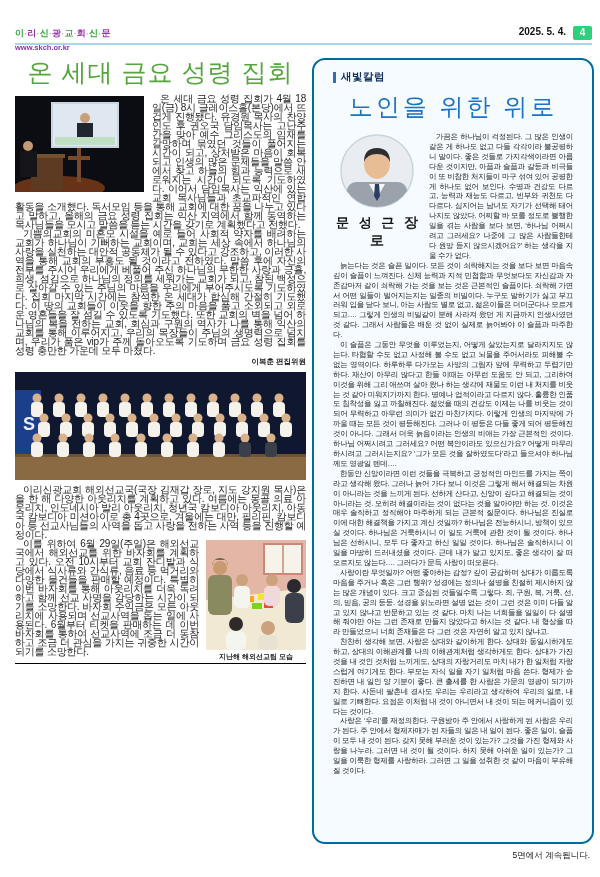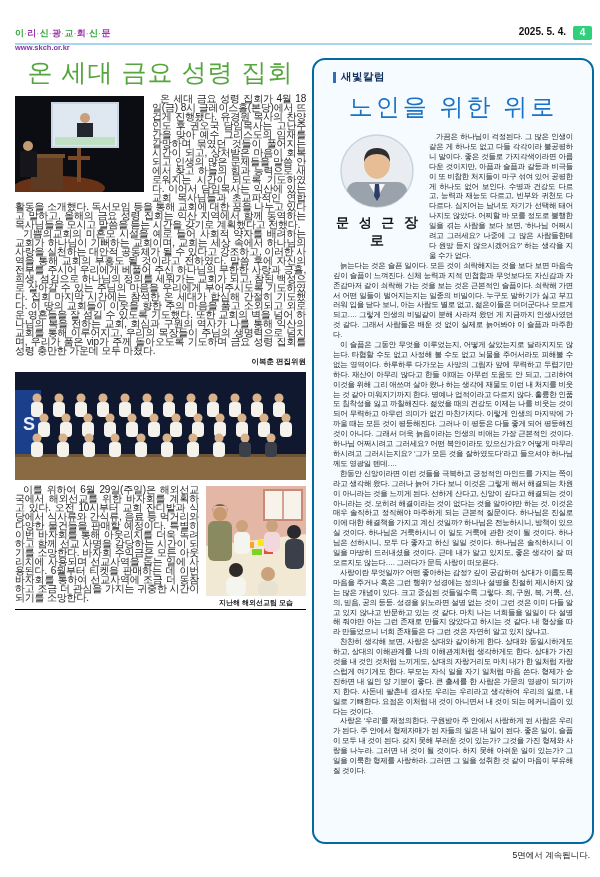--- a/index.html
+++ b/index.html
@@ -156,20 +156,21 @@
           <rect x="198" y="70" width="12" height="15" rx="4" fill="#f4f2ea"></rect>
           <circle cx="230" cy="66" r="4.5" fill="#d9b28c"></circle>
           <rect x="224" y="70" width="12" height="15" rx="4" fill="#3a3f4a"></rect>
           <circle cx="256" cy="66" r="4.5" fill="#d9b28c"></circle>
           <rect x="250" y="70" width="12" height="15" rx="4" fill="#3a3f4a"></rect>
         </g>
     </svg>
   </div>
 
   <div class="body-text">
+    <p>이리신광교회 해외선교국(국장 김재갑 장로, 지도 강지원 목사)은 올 한 해 다양한 아웃리치를 계획하고 있다. 여름에는 몽골 의료 아웃리치, 인도네시아 발리 아웃리치, 청년국 캄보디아 아웃리치, 아동국 캄보디아 미션아이로 총 4곳으로, 겨울에는 대만, 필리핀, 캄보디아 등 선교사님들의 사역을 돕고 사랑을 전하는 사역 등을 진행할 예정이다.</p>
     <div class="photo3-wrap">
       <svg class="photo3" viewBox="0 0 100 110">
         <rect width="100" height="110" fill="#e3b6a6"></rect>
         <rect x="58" y="4" width="38" height="30" fill="#f8f3ea" stroke="#c98878" stroke-width="2"></rect>
         <line x1="77" y1="4" x2="77" y2="34" stroke="#c98878" stroke-width="1.5"></line>
         <polygon points="0,60 100,48 100,110 0,110" fill="#f2e9d4"></polygon>
         <rect x="38" y="56" width="10" height="6" fill="#f5a623"></rect>
         <rect x="52" y="54" width="9" height="6" fill="#f8e71c"></rect>
         <rect x="46" y="63" width="10" height="6" fill="#7ed321"></rect>
         <rect x="58" y="62" width="9" height="6" fill="#e94e3c"></rect>

